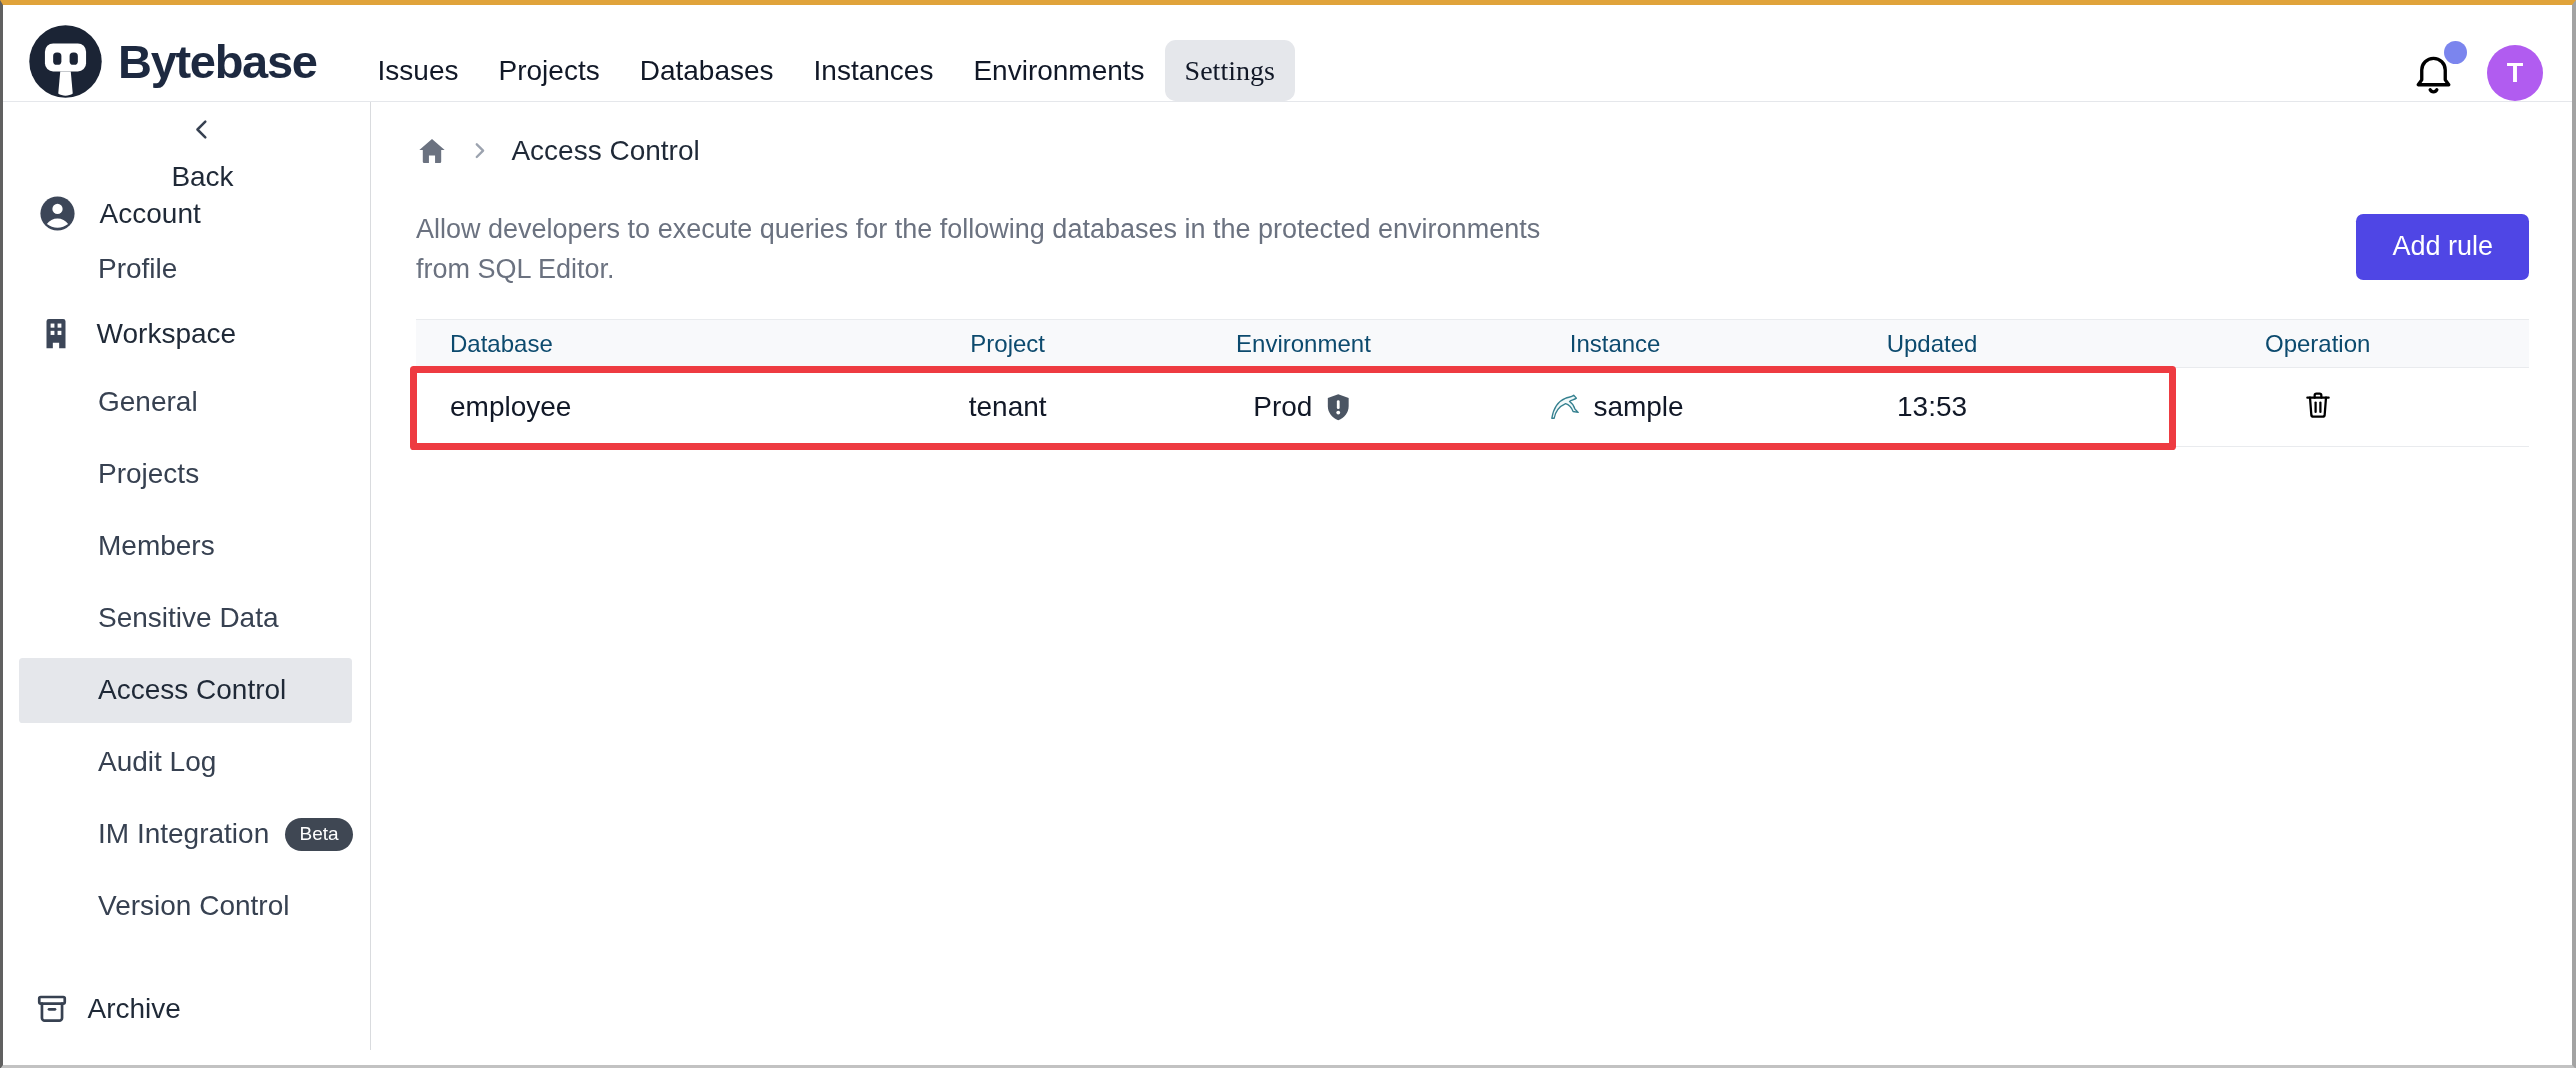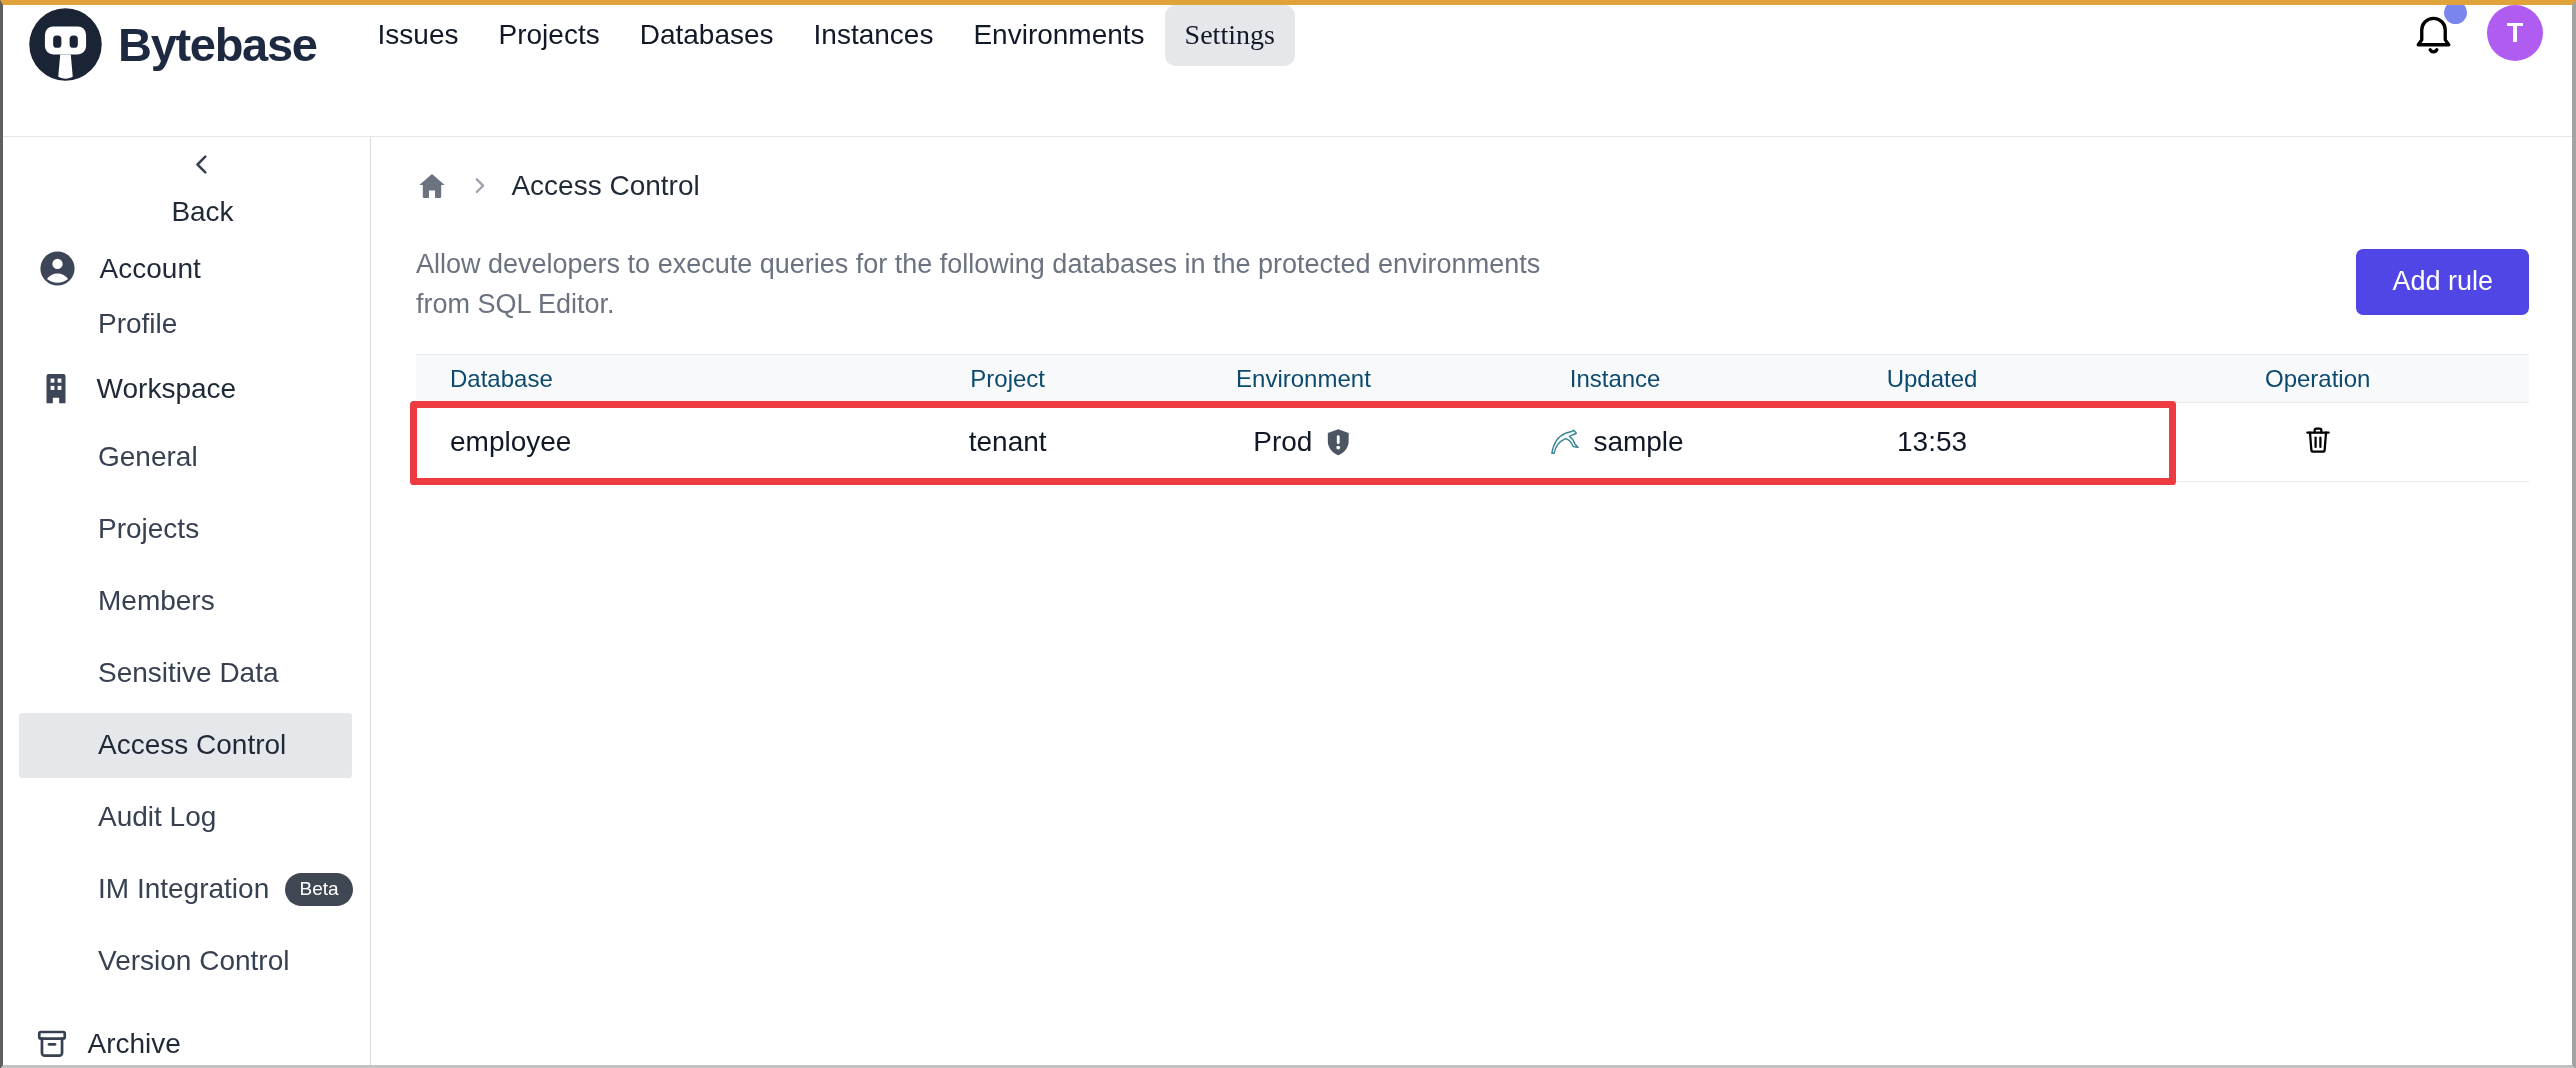--- a/index.html
+++ b/index.html
@@ -5,38 +5,38 @@
   * { box-sizing: border-box; }
   body { margin: 0; background: #ffffff; font-family: "Liberation Sans", sans-serif; }
 
   .screen {
     position: relative; width: 2576px; height: 1069px; background: #fff; overflow: hidden;
     border-top: 5.4px solid #e0a33b; border-left: 3.6px solid #606060;
     border-right: 4.5px solid #a3a3a3; border-bottom: 4.5px solid #c2c2c2;
   }
 
   
-  .navbar { height: 132px; border-bottom: 0.9px solid #e5e7eb; display: flex; align-items: flex-start; padding: 0 29px 0 23.4px; background:#fff; }
+  .navbar { height: 97px; border-bottom: 0.9px solid #e5e7eb; display: flex; align-items: flex-end; padding: 0 29px 0 23.4px; background:#fff; }
   .brand { display: flex; align-items: center; gap: 12.6px; cursor: pointer; }
   .brand-text { font-size: 47px; font-weight: 700; color: #1d2940; letter-spacing: -1.3px; }
   .nav-links { display: flex; align-items: center; margin-left: 41px; }
   .nav-link { font-size: 28px; color: #111827; padding: 14.4px 20px; border-radius: 10.8px; cursor: pointer; white-space: nowrap; }
   .nav-link.active { background: #e5e7eb; font-family: Liberation Serif, serif; }
   .nav-right { margin-left: auto; display: flex; align-items: center; gap: 30.5px; }
   .bell-wrap { position: relative; width: 47px; height: 50px; cursor: pointer; }
   .bell-badge { position: absolute; top: -7.2px; right: -10.8px; width: 23.4px; height: 23.4px; border-radius: 50%; background: #7b85ee; }
   .avatar { width: 56px; height: 56px; border-radius: 50%; background: #b15cf0; color: #fff; display: flex; align-items: center; justify-content: center; font-size: 27px; font-weight: 700; cursor: pointer; }
 
   
   .app-body { display: flex; height: 948px; }
 
   
   .sidebar { width: 368px; border-right: 0.9px solid #d9dbde; position: relative; flex: none; }
   .back-row { margin: 14.4px 0 0 32px; height: 36px; display: flex; align-items: center; gap: 18px; font-size: 28px; color: #1f2937; cursor: pointer; flex-direction: column; }
-  .section-head { margin-top: 60px; height: 43px; display: flex; align-items: center; gap: 21.6px; padding-left: 34px; font-size: 28px; font-weight: 500; color: #1f2937; }
+  .section-head { margin-top: 40px; height: 43px; display: flex; align-items: center; gap: 21.6px; padding-left: 34px; font-size: 28px; font-weight: 500; color: #1f2937; }
   .section-head.workspace { margin-top: 9px; }
   .sub-item { height: 68px; display: flex; align-items: center; padding-left: 95px; font-size: 28px; color: #374151; cursor: pointer; }
   .ws-list .sub-item { height: 72px; }
   .ws-list { margin-top: 10.8px; }
   .sub-item.active { height: 65px; margin: 3.6px 18px 3.6px 16px; padding-left: 79px; background: #e5e7eb; border-radius: 3.6px; color: #1f2937; }
   .beta-badge { margin-left: 16px; background: #3f4753; color: #fff; font-size: 19px; padding: 5.4px 14.4px; border-radius: 897px; font-weight: 500; }
   .archive-row { position: absolute; left: 30.5px; bottom: 23.4px; display: flex; align-items: center; gap: 18px; font-size: 28px; color: #1f2937; cursor: pointer; }
 
   
   .main { flex: 1; padding: 30.5px 43px 0 45px; position: relative; background:#fff; }

